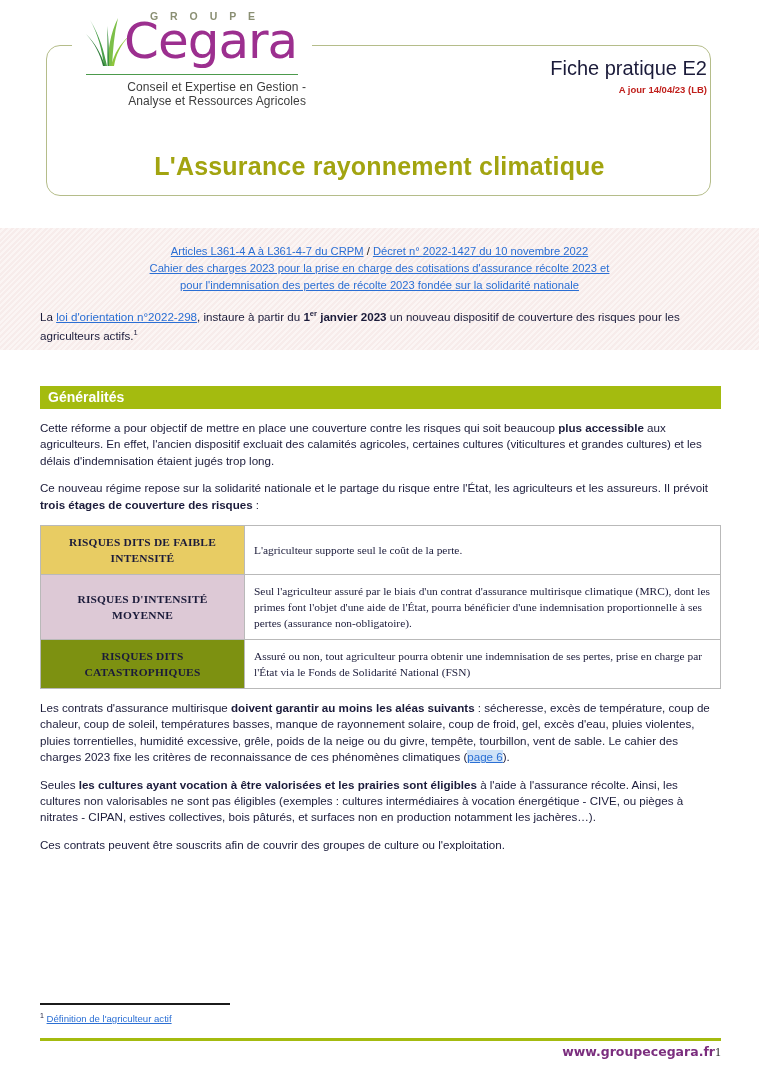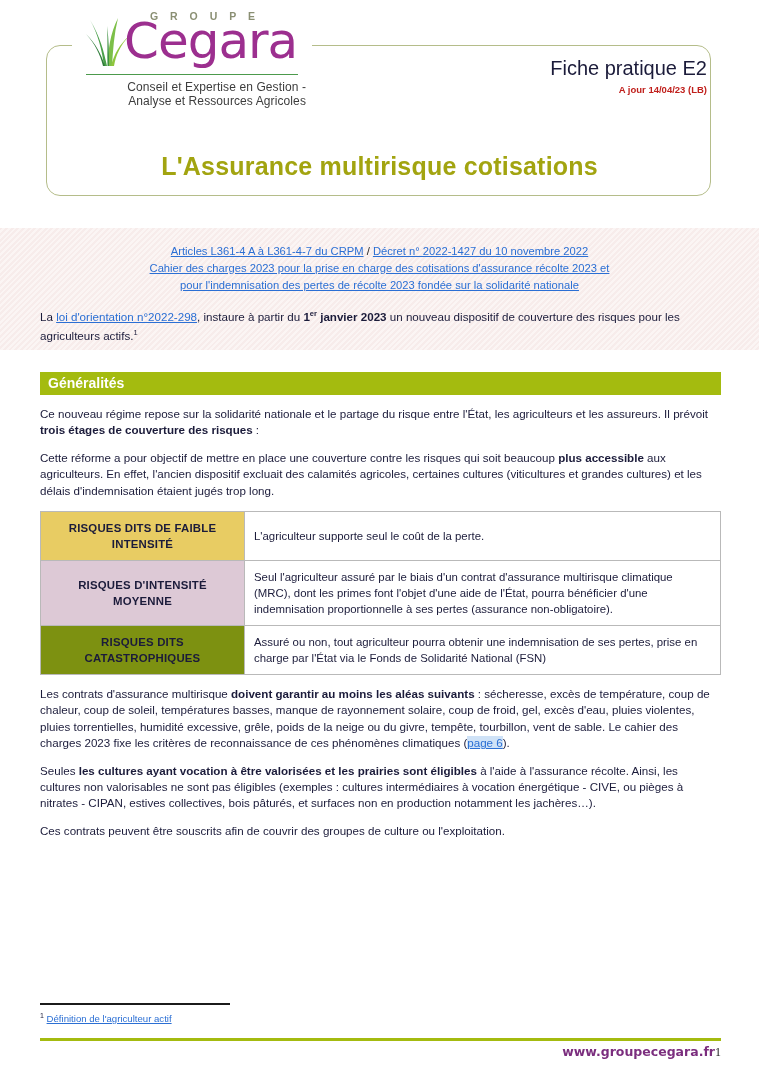--- a/index.html
+++ b/index.html
@@ -149,21 +149,21 @@
     color: #1b1b3a;
   }
   .banner-para a { color: #2b6fd4; }
   .banner-para b { font-weight: bold; }
   .banner-para sup { font-size: 7.5px; }
 
   
   .main {
     position: absolute;
     left: 0;
-    top: 336px;
+    top: 350px;
     width: 759px;
   }
   .section-bar {
     margin: 36px 38px 0 40px;
     background: #a4bb0f;
     height: 23px;
     line-height: 23px;
     padding-left: 8px;
     color: #ffffff;
     font-size: 14px;
@@ -183,20 +183,21 @@
     text-decoration: underline;
     background: #cfe2f7;
   }
 
   
   .risk-table {
     margin: 12px 38px 0 40px;
     border-collapse: collapse;
     width: 681px;
     table-layout: fixed;
+    font-family: Liberation Serif, serif;
   }
   .risk-table td {
     border: 1px solid #b9b9b9;
     vertical-align: middle;
     padding: 8px 9px;
     font-size: 11.4px;
     line-height: 16px;
     color: #1b1b3a;
   }
   .risk-label {
@@ -280,21 +281,21 @@
       <div class="logo-groupe">G R O U P E</div>
       <div class="logo-cegara">Cegara</div>
     </div>
     <div class="logo-rule"></div>
     <div class="logo-tag">Conseil et Expertise en Gestion - Analyse et Ressources Agricoles</div>
   </div>
 
   <div class="fiche-title">Fiche pratique E2</div>
   <div class="fiche-date">A jour 14/04/23 (LB)</div>
 
-  <div class="doc-title">L'Assurance multirisque cotisations</div>
+  <div class="doc-title">L'Assurance rayonnement climatique</div>
 </div>
 
 <div class="banner">
   <div class="banner-links">
     <div>
       <a href="#">Articles L361-4 A à L361-4-7 du CRPM</a><span class="sep"> / </span><a href="#">Décret n° 2022-1427 du 10 novembre 2022</a>
     </div>
     <div>
       <a href="#">Cahier des charges 2023 pour la prise en charge des cotisations d'assurance récolte 2023 et</a>
     </div>
@@ -306,25 +307,25 @@
   <div class="banner-para">
     <span>La </span><a href="#">loi d'orientation n°2022-298</a><span>, instaure à partir du </span><b><span>1</span><sup>er</sup><span> janvier 2023</span></b><span> un nouveau dispositif de couverture des risques pour les agriculteurs actifs.</span><sup>1</sup>
   </div>
 </div>
 
 <div class="main">
 
   <div class="section-bar">Généralités</div>
 
   <div class="para">
+    <span>Cette réforme a pour objectif de mettre en place une couverture contre les risques qui soit beaucoup </span><b>plus accessible</b><span> aux agriculteurs. En effet, l'ancien dispositif excluait des calamités agricoles, certaines cultures (viticultures et grandes cultures) et les délais d'indemnisation étaient jugés trop long.</span>
+  </div>
+
+  <div class="para">
     <span>Ce nouveau régime repose sur la solidarité nationale et le partage du risque entre l'État, les agriculteurs et les assureurs. Il prévoit </span><b>trois étages de couverture des risques</b><span> :</span>
-  </div>
-
-  <div class="para">
-    <span>Cette réforme a pour objectif de mettre en place une couverture contre les risques qui soit beaucoup </span><b>plus accessible</b><span> aux agriculteurs. En effet, l'ancien dispositif excluait des calamités agricoles, certaines cultures (viticultures et grandes cultures) et les délais d'indemnisation étaient jugés trop long.</span>
   </div>
 
   <table class="risk-table">
     <tbody>
       <tr>
         <td class="risk-label lbl-low">RISQUES DITS DE FAIBLE INTENSITÉ</td>
         <td class="risk-desc">L'agriculteur supporte seul le coût de la perte.</td>
       </tr>
       <tr>
         <td class="risk-label lbl-mid">RISQUES D'INTENSITÉ MOYENNE</td>

